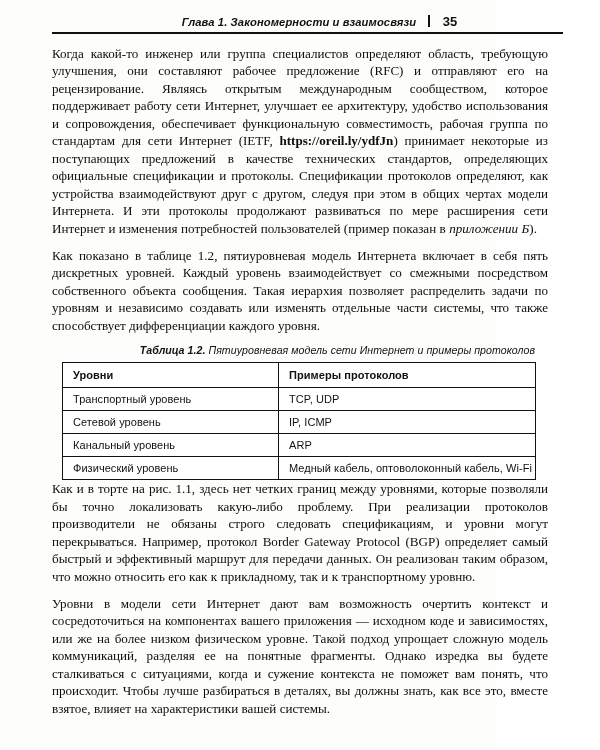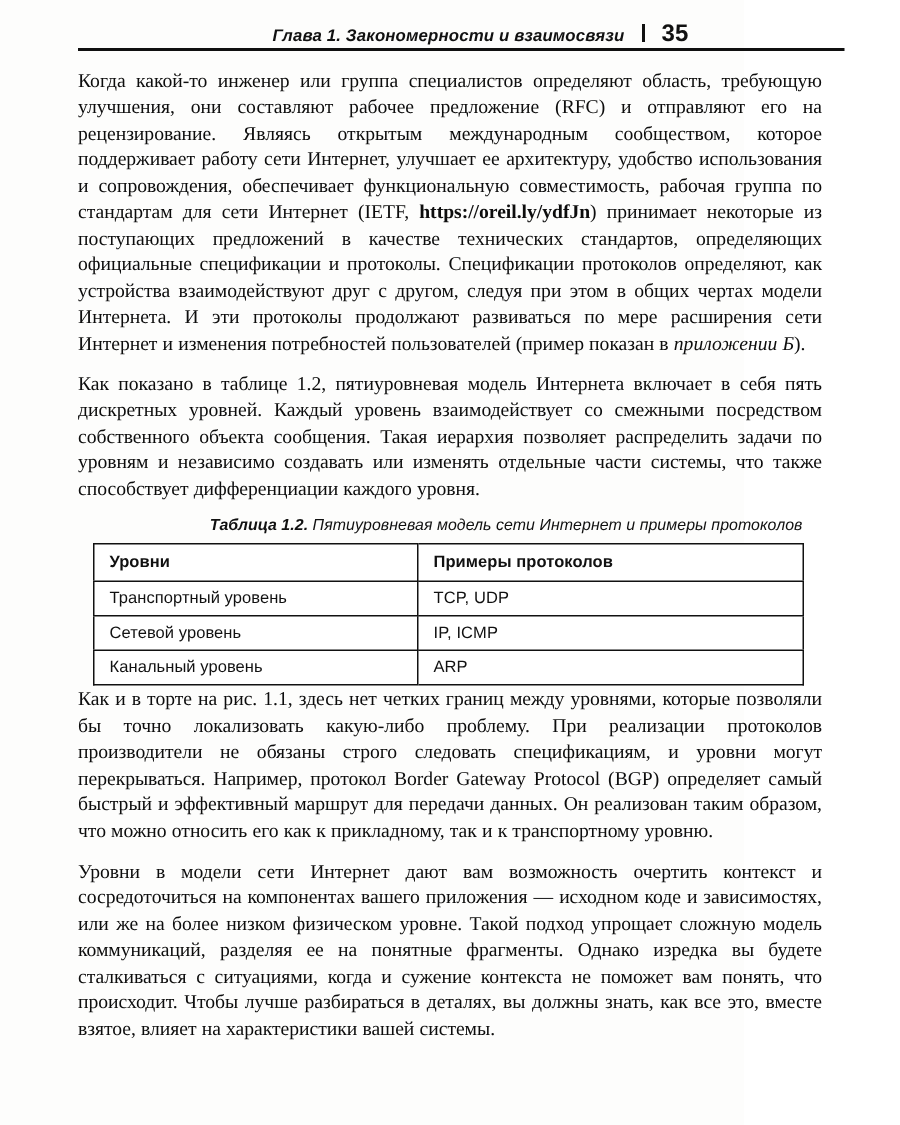--- a/index.html
+++ b/index.html
@@ -49,23 +49,23 @@
     width: 1.7px;
     height: 12px;
     background: #111;
     margin: 0 11px 0 12px;
     position: relative;
     top: 1px;
   }
   .running-head .folio {
     font-style: normal;
     font-weight: bold;
-    font-size: 16px;
+    font-size: 13px;
     min-width: 18px;
-    text-align: left;
+    text-align: center;
   }
 
   .head-rule {
     position: absolute;
     left: 52px;
     width: 511px;
     top: 32px;
     height: 2.4px;
     background: #101010;
   }
@@ -175,20 +175,24 @@
           <td>TCP, UDP</td>
         </tr>
         <tr>
           <td>Сетевой уровень</td>
           <td>IP, ICMP</td>
         </tr>
         <tr>
           <td>Канальный уровень</td>
           <td>ARP</td>
         </tr>
+        <tr>
+          <td>Физический уровень</td>
+          <td>Медный кабель, оптоволоконный кабель, Wi-Fi</td>
+        </tr>
       </tbody>
     </table>
 
     <p class="para after-table">Как и в торте на рис. 1.1, здесь нет четких границ между уровнями, которые позволяли бы точно локализовать какую-либо проблему. При реализации протоколов производители не обязаны строго следовать спецификациям, и уровни могут перекрываться. Например, протокол Border Gateway Protocol (BGP) определяет самый быстрый и эффективный маршрут для передачи данных. Он реализован таким образом, что можно относить его как к прикладному, так и к транспортному уровню.</p>
 
     <p class="para">Уровни в модели сети Интернет дают вам возможность очертить контекст и сосредоточиться на компонентах вашего приложения — исходном коде и зависимостях, или же на более низком физическом уровне. Такой подход упрощает сложную модель коммуникаций, разделяя ее на понятные фрагменты. Однако изредка вы будете сталкиваться с ситуациями, когда и сужение контекста не поможет вам понять, что происходит. Чтобы лучше разбираться в деталях, вы должны знать, как все это, вместе взятое, влияет на характеристики вашей системы.</p>
 
   </div>
 </div>
 

